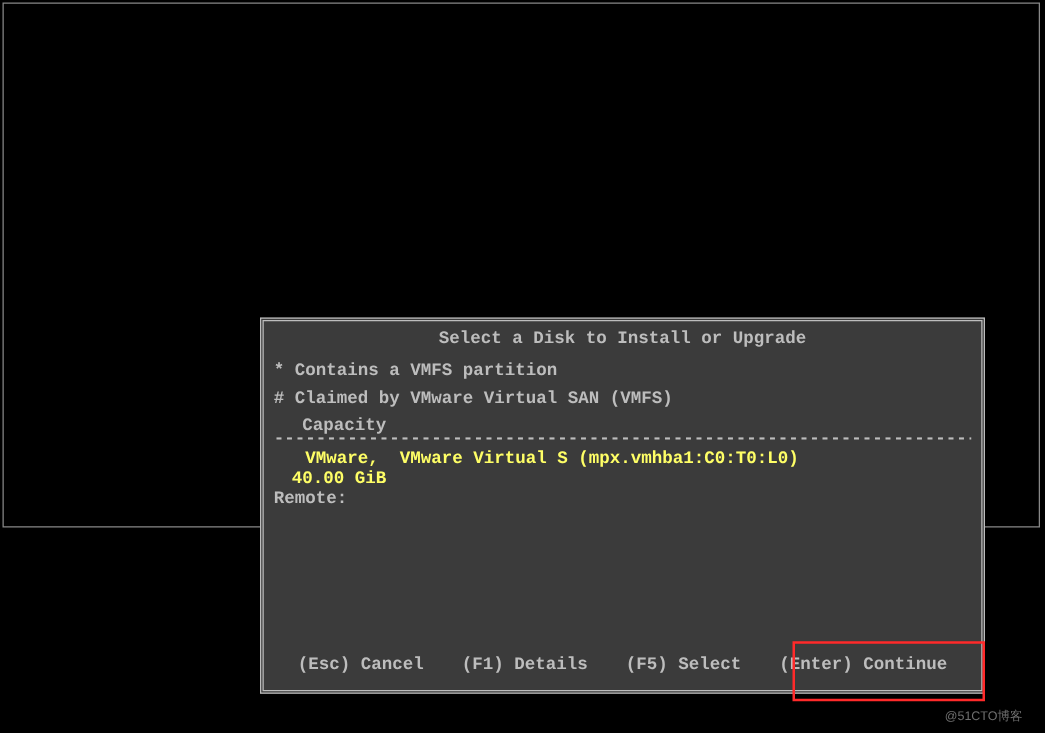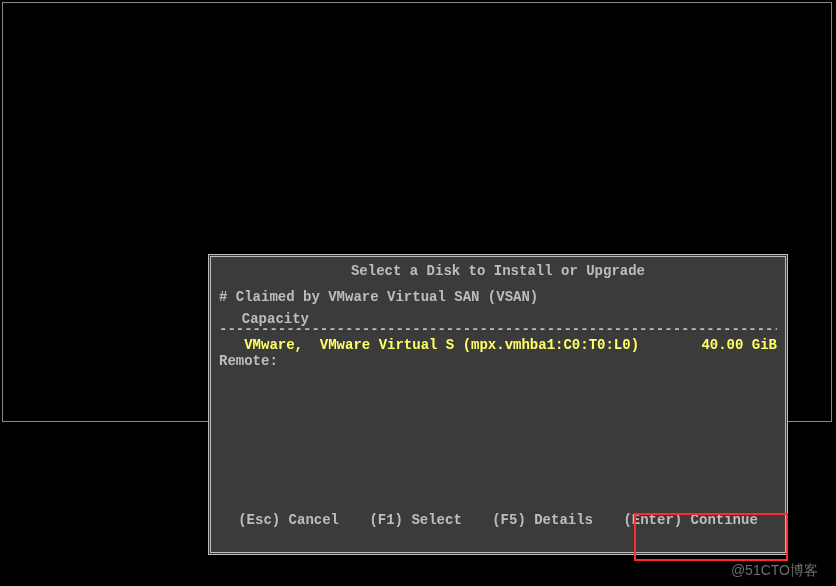--- a/index.html
+++ b/index.html
@@ -66,26 +66,27 @@
     margin-bottom: 4px;
   }
   .section-label {
     white-space: pre;
   }
   .disk-row {
     display: flex;
     justify-content: space-between;
     color: #ffff66;
     white-space: pre;
+    flex-direction: column;
   }
   .actions {
     position: absolute;
     left: 0;
     right: 0;
-    bottom: 24px;
+    bottom: 12px;
     display: flex;
     justify-content: space-around;
     padding: 0 12px;
     align-items: center;
   }
   .action {
     white-space: pre;
   }
   .highlight-box {
     position: absolute;
@@ -93,51 +94,52 @@
     pointer-events: none;
     box-sizing: border-box;
   }
   .watermark {
     position: absolute;
     right: 18px;
     bottom: 6px;
     color: #6f6f6f;
     font-family: sans-serif;
     font-weight: 400;
-    font-size: 14px;
+    font-size: 10px;
   }
 </style>
 </head>
 <body>
 
 <div class="console">
 
   <div class="dialog">
 
     <div class="dlg-title">Select a Disk to Install or Upgrade</div>
 
-    <div class="legend"># Claimed by VMware Virtual SAN (VSAN)</div>
+    <div class="legend">* Contains a VMFS partition</div>
+    <div class="legend"># Claimed by VMware Virtual SAN (VMFS)</div>
 
     <div class="table-header">
       <span class="col-cap">Capacity</span>
     </div>
     <div class="hrule">---------------------------------------------------------------------</div>
 
 
     <div class="disk-row">
       <span class="col-device">   VMware,  VMware Virtual S (mpx.vmhba1:C0:T0:L0)</span>
       <span class="col-cap">40.00 GiB</span>
     </div>
 
     <div class="section-label">Remote:</div>
 
     <div class="actions">
       <span class="action">(Esc) Cancel</span>
-      <span class="action">(F1) Select</span>
-      <span class="action">(F5) Details</span>
+      <span class="action">(F1) Details</span>
+      <span class="action">(F5) Select</span>
       <span class="action">(Enter) Continue</span>
     </div>
 
   </div>
 
   <div class="highlight-box" style="left:631px; top:510px; width:154px; height:48px;"></div>
 
 </div>
 
 <div class="watermark">@51CTO博客</div>

